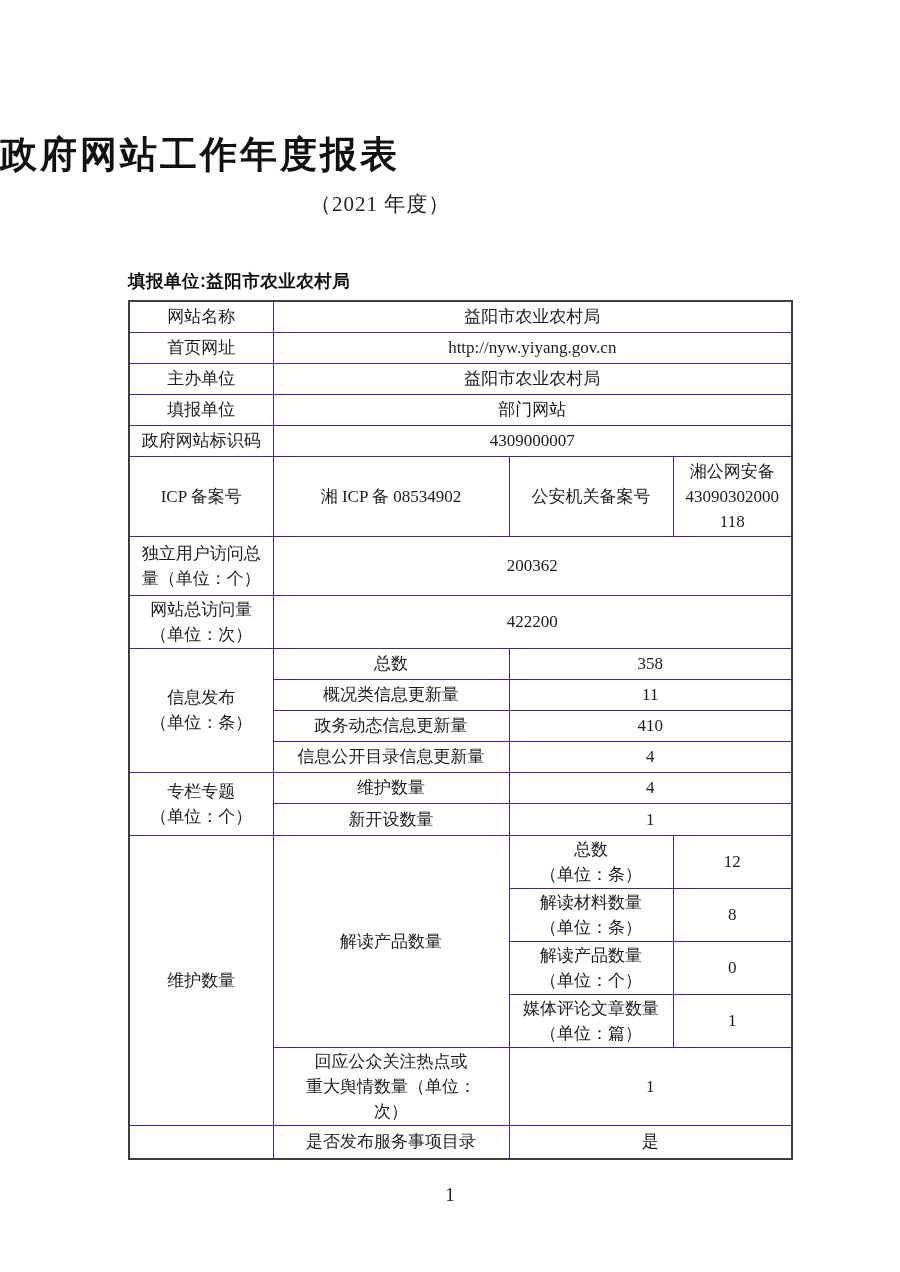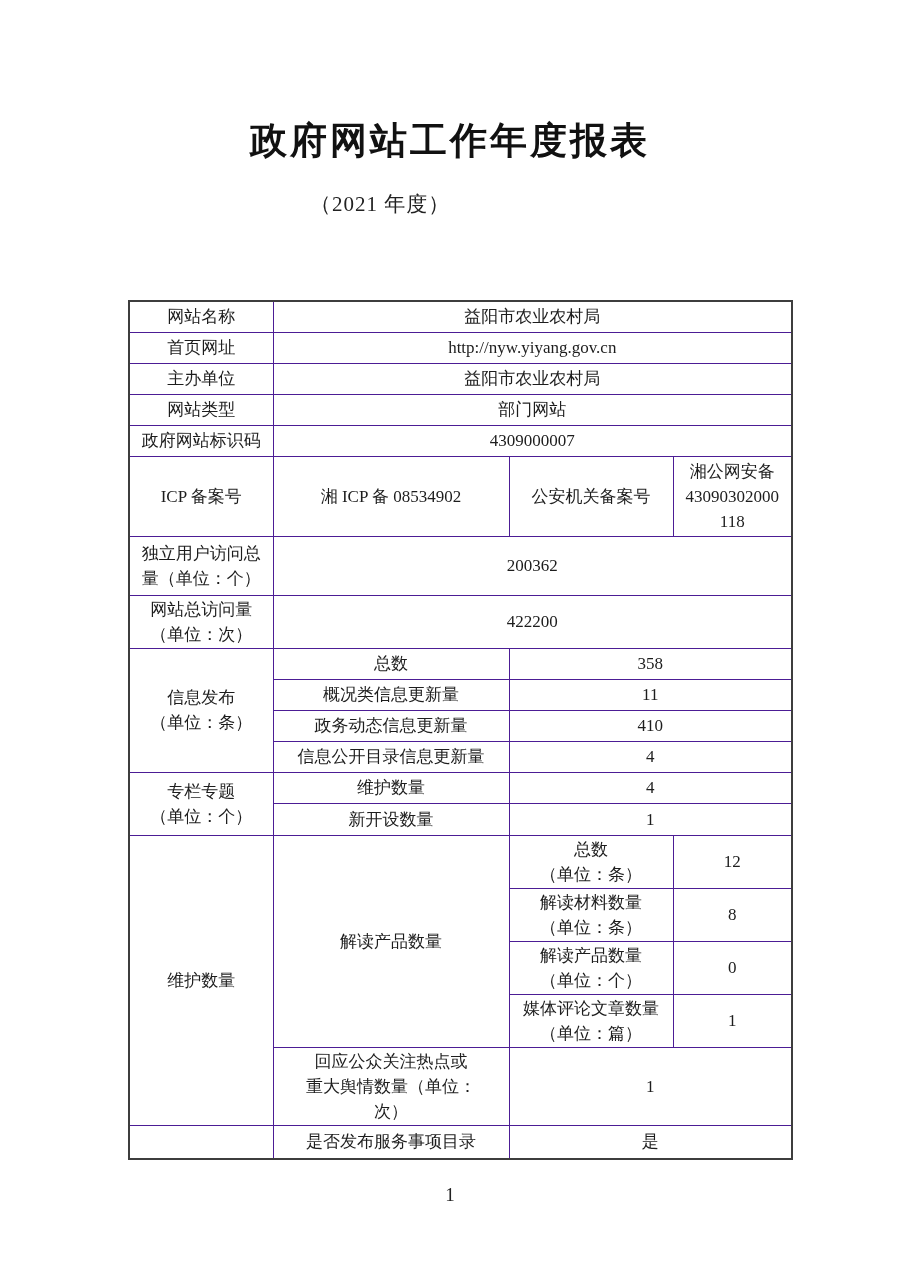--- a/index.html
+++ b/index.html
@@ -1,21 +1,21 @@
 <!DOCTYPE html>
 <html><head>
 <meta charset="utf-8">
 <style>
   html,body{margin:0;padding:0;background:#ffffff;}
   .page{
     position:relative;width:900px;height:1272px;background:#ffffff;
     font-family:"Liberation Serif","DejaVu Serif",serif;color:#1d1d1d;overflow:hidden;
   }
   .doc-title{
-    position:absolute;top:116px;left:0;width:900px;text-align:center;
+    position:absolute;top:130px;left:0;width:900px;
     font-family:"Liberation Sans","DejaVu Sans",sans-serif;
     font-weight:700;font-size:37px;letter-spacing:3px;color:#111;
   }
   .doc-subtitle{
     position:absolute;top:190px;left:0;width:760px;text-align:center;
     font-size:21px;letter-spacing:1px;color:#222;
   }
   .unit-line{
     position:absolute;top:269px;left:128px;
     font-family:"Liberation Sans","DejaVu Sans",sans-serif;
@@ -43,20 +43,21 @@
     font-size:19px;color:#222;
   }
 </style>
 </head>
 <body>
 
 <div class="page">
 
   <div class="doc-title">政府网站工作年度报表</div>
   <div class="doc-subtitle">（2021 年度）</div>
+  <div class="unit-line">填报单位:益阳市农业农村局</div>
 
   <table class="report">
     <colgroup>
       <col style="width:144px">
         <col style="width:236px">
         <col style="width:164px">
         <col style="width:119px">
     </colgroup>
     <tbody>
       <tr class="h31">
@@ -65,21 +66,21 @@
       </tr>
       <tr class="h31">
         <td>首页网址</td>
         <td colspan="3" class="shift">http://nyw.yiyang.gov.cn</td>
       </tr>
       <tr class="h31">
         <td>主办单位</td>
         <td colspan="3" class="shift">益阳市农业农村局</td>
       </tr>
       <tr class="h31">
-        <td>网站类型</td>
+        <td>填报单位</td>
         <td colspan="3" class="shift">部门网站</td>
       </tr>
       <tr class="h31">
         <td>政府网站标识码</td>
         <td colspan="3" class="shift">4309000007</td>
       </tr>
       <tr class="h80">
         <td>ICP 备案号</td>
         <td>湘 ICP 备 08534902</td>
         <td>公安机关备案号</td>

